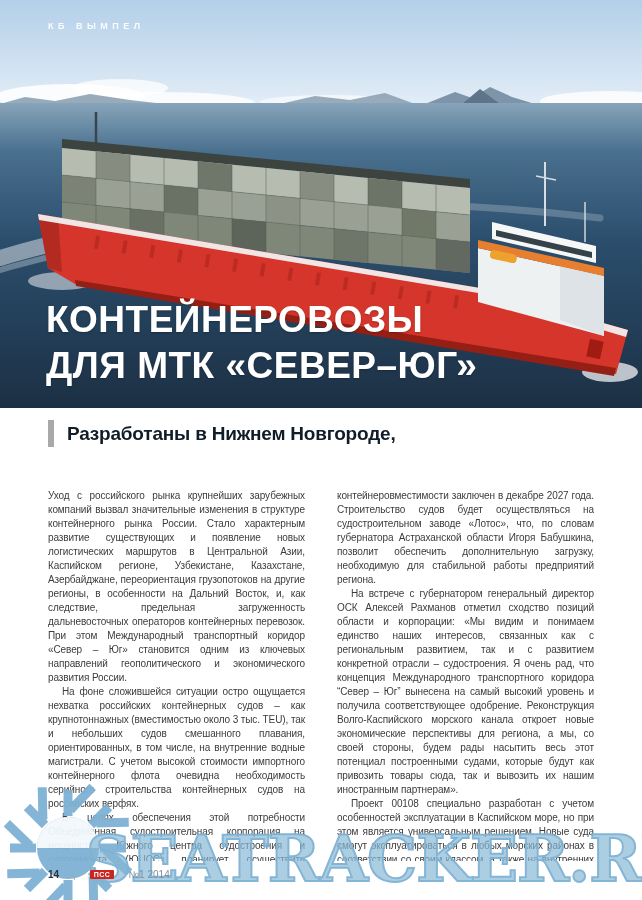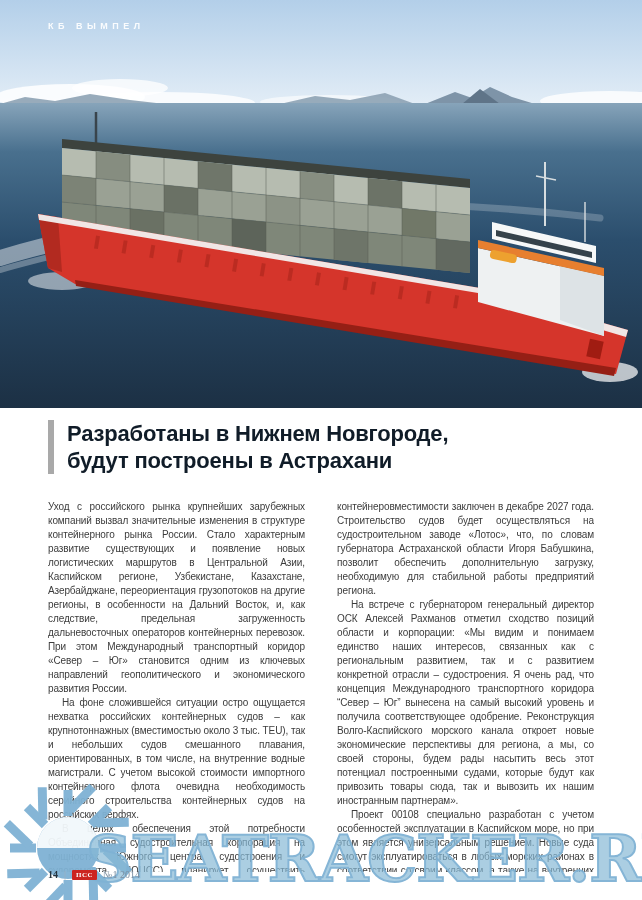--- a/index.html
+++ b/index.html
@@ -21,38 +21,38 @@
   .hero-title {
     position:absolute; left:46px; top:297px;
     color:#ffffff; font-weight:800; font-size:37px; line-height:46px;
     letter-spacing:.5px; text-shadow:0 1px 2px rgba(0,0,0,.25);
     font-family:"Liberation Sans", sans-serif;
   }
 
   
   .subtitle { position:absolute; top:420px; left:48px; display:flex; align-items:stretch; }
   .subtitle-bar { width:6px; background:#a9a9a9; margin-right:13px; }
-  .subtitle-text { font-size:22px; line-height:27px; font-weight:700; color:#101c28; letter-spacing:-.2px; }
+  .subtitle-text { font-size:19px; line-height:27px; font-weight:700; color:#101c28; letter-spacing:-.2px; }
 
   
   .body {
-    position:absolute; top:500px; left:48px; width:546px; height:372px;
+    position:absolute; top:489px; left:48px; width:546px; height:372px;
     display:flex; gap:32px; overflow:hidden;
   }
   .col { flex:1 1 0; }
   .para {
     font-size:10px; line-height:14px; color:#3c3c3c;
     text-align:justify; letter-spacing:-.1px;
   }
   .para.indent { text-indent:14px; }
 
   
   .footer {
-    position:absolute; left:48px; bottom:20px; display:flex; align-items:flex-end;
-    gap:6px; font-size:10px; z-index:7;font-family:Liberation Serif, serif;
+    position:absolute; left:48px; bottom:20px; display:flex; align-items:center;
+    gap:14px; font-size:10px; z-index:7;
   }
   .page-num { color:#27343f; font-weight:700; }
   .foot-div { color:#9db0bd; }
   .foot-logo {
     background:#cc2420; color:#ffffff; font-weight:700; font-size:7px;
     padding:1px 4px; border-radius:1px; letter-spacing:.5px;
   }
   .issue { color:#7b8ea0; }
 
   
@@ -141,27 +141,30 @@
       <polygon points="496,230 592,252 592,258 496,236" fill="#35424a"></polygon>
       <rect x="490" y="252" width="27" height="9" rx="4" fill="#eda12f" transform="rotate(12 503 256)"></rect>
       <path d="M545,162 L545,226" stroke="#d7dde0" stroke-width="2"></path>
       <path d="M536,176 L556,180" stroke="#d7dde0" stroke-width="1.5"></path>
       <path d="M585,202 L585,242" stroke="#cfd6da" stroke-width="1.5"></path>
       <rect x="588" y="340" width="14" height="18" fill="#a01c12" transform="rotate(12 595 349)"></rect>
     </svg>
 
     <div class="kicker">КБ ВЫМПЕЛ</div>
 
+    <div class="hero-title">
+      <div>КОНТЕЙНЕРОВОЗЫ</div>
+      <div>ДЛЯ МТК «СЕВЕР–ЮГ»</div>
+    </div>
   </div>
 
   <div class="subtitle">
     <div class="subtitle-bar"></div>
     <div class="subtitle-text">
       <div>Разработаны в Нижнем Новгороде,</div>
-      <div>будут построены в Астрахани</div>
     </div>
   </div>
 
   <div class="body">
     <div class="col">
       <p class="para">Уход с российского рынка крупнейших зарубежных компаний вызвал значительные изменения в структуре контейнерного рынка России. Стало характерным развитие существующих и появление новых логистических маршрутов в Центральной Азии, Каспийском регионе, Узбекистане, Казахстане, Азербайджане, переориентация грузопотоков на другие регионы, в особенности на Дальний Восток, и, как следствие, предельная загруженность дальневосточных операторов контейнерных перевозок. При этом Международный транспортный коридор «Север – Юг» становится одним из ключевых направлений геополитического и экономического развития России.</p>
       <p class="para indent">На фоне сложившейся ситуации остро ощущается нехватка российских контейнерных судов – как крупнотоннажных (вместимостью около 3 тыс. TEU), так и небольших судов смешанного плавания, ориентированных, в том числе, на внутренние водные магистрали. С учетом высокой стоимости импортного контейнерного флота очевидна необходимость серийного строительства контейнерных судов на российских верфях.</p>
       <p class="para indent">В целях обеспечения этой потребности Объединенная судостроительная корпорация на мощностях Южного центра судостроения и судоремонта (ЮЦСС) планирует осуществить строительство четырех контейнеровозов смешанного плавания по проекту 00108, разработанному АО КБ «Вымпел». Сокращенный технический проект разработан в марте 2022 года, контракт на строительство и поставку универсальных сухогрузов-контейнеровозов повышенной</p>
     </div>
     <div class="col">

